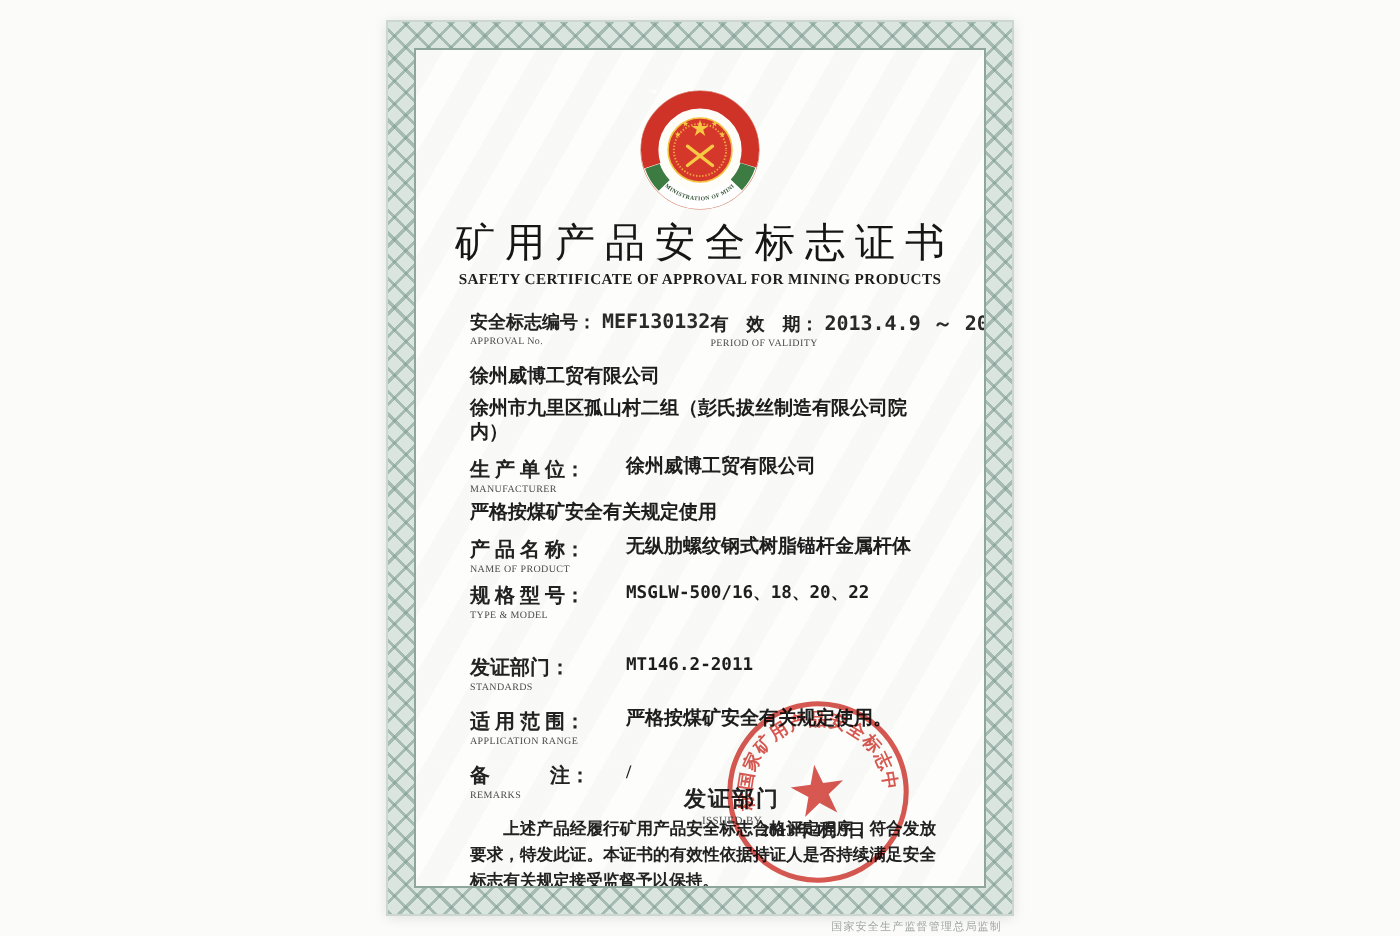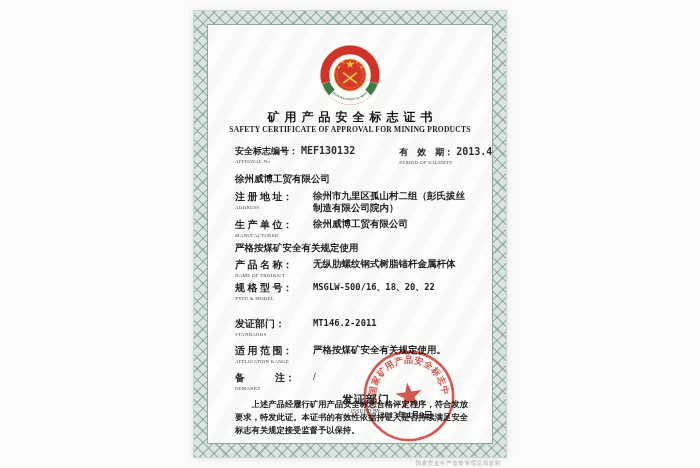--- a/index.html
+++ b/index.html
@@ -27,33 +27,32 @@
       repeating-linear-gradient(120deg, rgba(170,190,182,.06) 0 12px, rgba(255,255,255,0) 12px 26px),
       #fdfdfb;
     border:1px solid #8fa69d;
     overflow:hidden;
   }
 
   
   .emblem-wrap { width:60px; height:60px; margin:20px auto 0; }
   .cert-title {
     margin-top:5px; text-align:center;
-    font-size:12px; font-weight:bold; color:#161616;
+    font-size:20px; font-weight:normal; color:#161616;
     letter-spacing:5px; text-indent:5px; line-height:1.2;
   }
   .cert-subtitle {
     margin-top:1px; text-align:center;
     font-size:7.6px; font-weight:bold; color:#1d1d1d; letter-spacing:.2px;
   }
 
   
   .num-row {
     display:flex; justify-content:space-between;
     margin:11px 24px 0 27px;
-    gap:44px;
   }
   .num-block .line1 { display:flex; align-items:baseline; }
   .cn-label { font-size:9px; font-weight:bold; color:#222; white-space:nowrap; }
   .en-sub   { font-size:5px; color:#4c4c4c; letter-spacing:.2px; margin-top:1px; }
   .mono-val {
     font-family:"DejaVu Sans Mono","Liberation Mono",monospace;
     font-size:10px; font-weight:bold; color:#2a2a2a; margin-left:3px; white-space:nowrap;
   }
 
   
@@ -154,24 +153,20 @@
         </div>
       </div>
 
       <div class="fields">
 
         <div class="field">
           <div class="val">徐州威博工贸有限公司</div>
         </div>
 
         <div class="field">
-          <div class="lbl">
-            <div class="cn-label">注 册 地 址：</div>
-            <div class="en-sub">ADDRESS</div>
-          </div>
           <div class="val">徐州市九里区孤山村二组（彭氏拔丝制造有限公司院内）</div>
         </div>
 
         <div class="field">
           <div class="lbl">
             <div class="cn-label">生 产 单 位：</div>
             <div class="en-sub">MANUFACTURER</div>
           </div>
           <div class="val">徐州威博工贸有限公司</div>
         </div>

